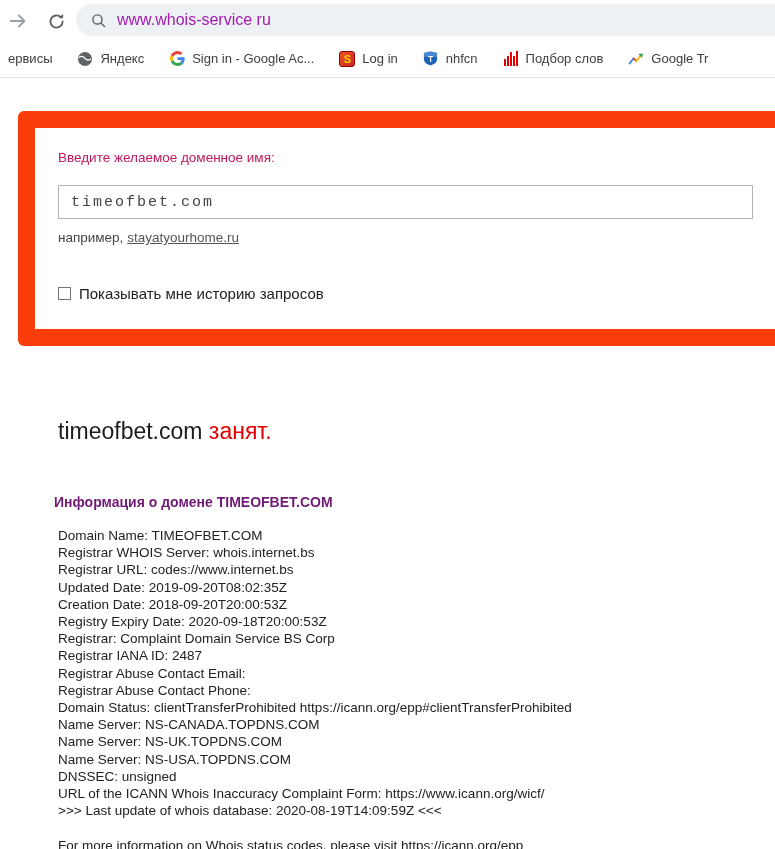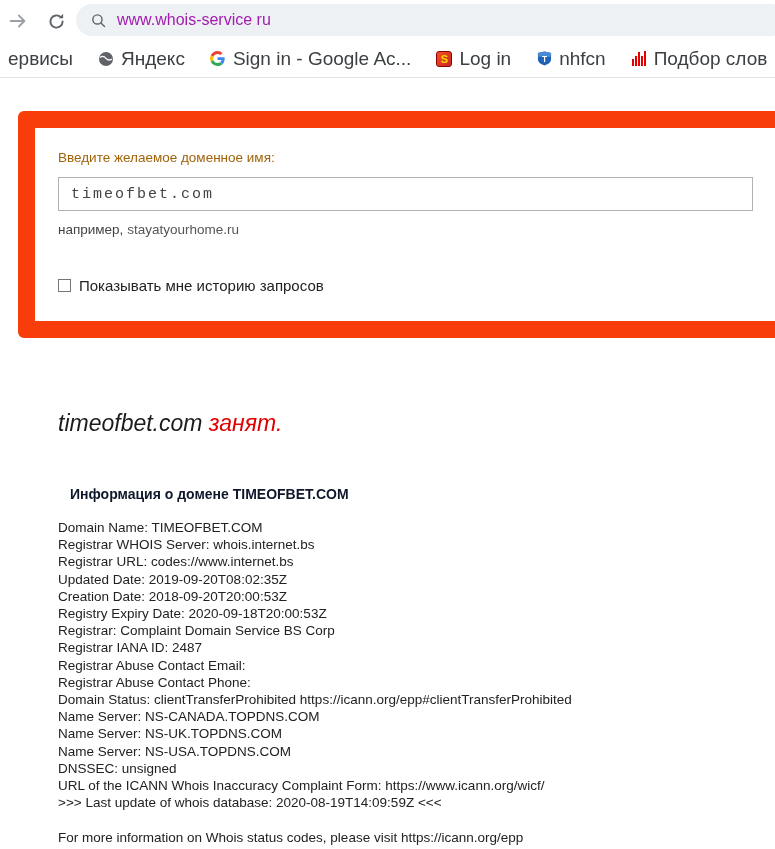--- a/index.html
+++ b/index.html
@@ -14,45 +14,45 @@
   .omnibox { position:absolute; left:76px; right:-12px; top:4px; height:32px;
              background:#eef1f4; border-radius:16px; display:flex; align-items:center;
              padding-left:14px; }
   .omnibox .url { font-size:16px; color:#a21caf; margin-left:10px; white-space:nowrap; }
 
   .bookmarks { height:38px; display:flex; align-items:center; padding-left:2px;
                border-bottom:1px solid #e1e3e6; white-space:nowrap; overflow:hidden; }
   .bm { display:flex; align-items:center; margin-right:13px; padding:3px 6px; cursor:pointer; }
   .bm .ic { width:16px; height:16px; margin-right:7px; display:flex; align-items:center;
             justify-content:center; flex:0 0 16px; }
-  .bm .lbl { font-size:19px; color:#3c4043; }
+  .bm .lbl { font-size:13px; color:#3c4043; }
   .ic-red-s { width:16px; height:16px; background:linear-gradient(135deg,#f4511e,#c62828);
               border:1px solid #8e0000; border-radius:3px; color:#ffd600; font-weight:bold;
               font-size:11px; line-height:14px; text-align:center; }
   .ic-bars { display:flex; align-items:flex-end; gap:1px; height:15px; }
   .ic-bars i { width:2px; background:#e60000; display:block; }
 
   
   .page { position:relative; }
   .query-box { margin:33px -25px 0 18px; border:17px solid #f93d0a; border-radius:6px;
                background:#fff; padding:22px 30px 27px 23px; }
-  .q-label { font-size:13.5px; color:#a16207; margin-bottom:12px; }
+  .q-label { font-size:13.5px; color:#be185d; margin-bottom:20px; }
   .domain-input { width:100%; height:34px; border:1px solid #b3b3b3; background:#fff;
                   font-family:"Liberation Mono","DejaVu Sans Mono",monospace;
                   font-size:15px; letter-spacing:2px; color:#444; padding:0 12px; outline:none; }
   .example { margin-top:11px; font-size:13.5px; color:#444; }
-  .example a { color:#555; cursor:pointer; }
+  .example a { color:#555; text-decoration:underline; cursor:pointer; }
   .chk-row { margin-top:40px; display:flex; align-items:center; }
   .chk { width:13px; height:13px; border:1px solid #757575; background:#fff;
          margin-right:8px; flex:0 0 13px; cursor:pointer; }
   .chk-lbl { font-size:15px; color:#222; }
 
-  .result-head { margin:74px 0 4px 58px; font-size:23px; line-height:1; color:#1c1c1c;font-style:italic; }
+  .result-head { margin:74px 0 4px 58px; font-size:23px; line-height:1; color:#1c1c1c; }
   .result-head .busy { color:#e10000; }
-  .info-head { margin:51px 0 0 58px; font-size:14px; font-weight:bold; color:#0f172a;padding-left:12px; }
+  .info-head { margin:51px 0 0 42px; font-size:14px; font-weight:bold; color:#701a75;padding-left:12px; }
   .whois { margin:17px 0 0 58px; font-size:13.5px; line-height:17.2px; color:#222;
            white-space:nowrap; }
 </style>
 </head>
 <body>
 
 <div class="toolbar">
   <div class="nav-btn fwd">
     <svg width="22" height="22" viewBox="0 0 24 24">
       <path d="M4 12h15M13 6l6 6-6 6" stroke="#9aa0a6" stroke-width="2" fill="none" stroke-linecap="round" stroke-linejoin="round"></path>

